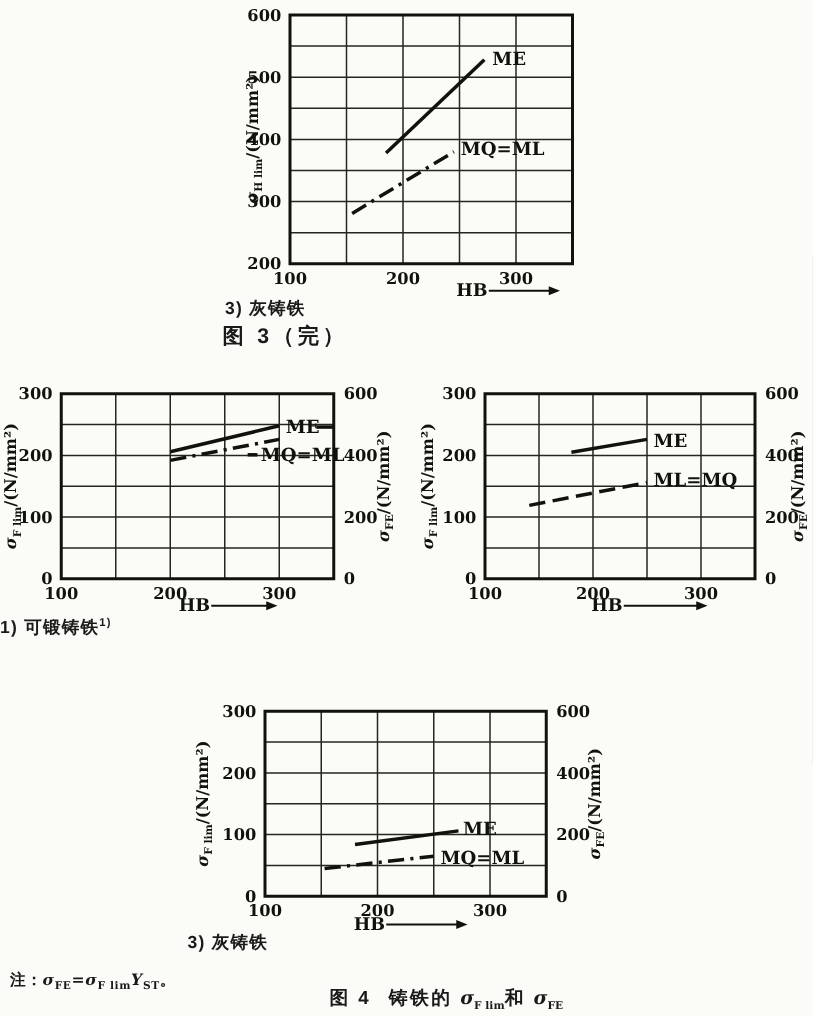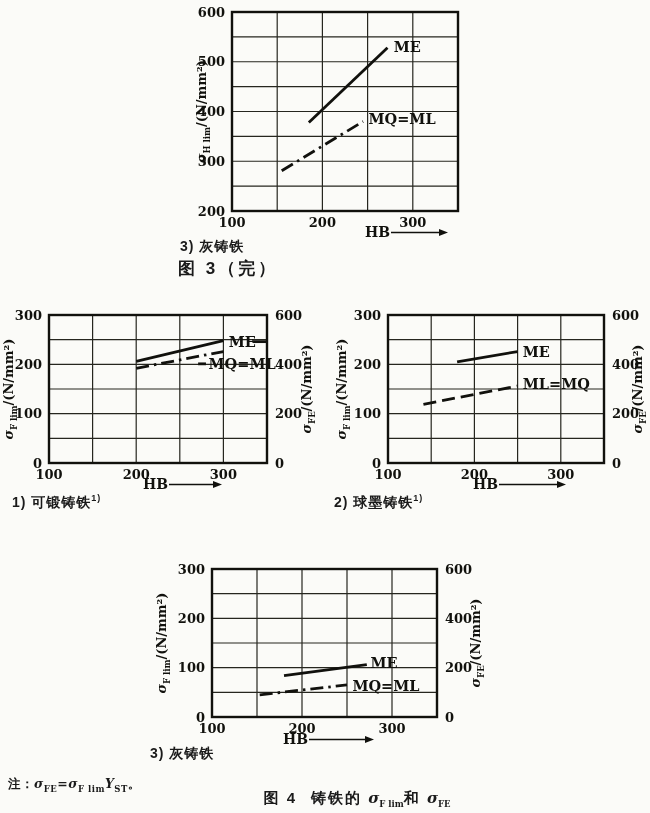--- a/index.html
+++ b/index.html
@@ -14,21 +14,21 @@
   .hb{font:700 14px "DejaVu Serif",serif;fill:#11110d;}
   .arrowline{stroke:#11110d;stroke-width:1.6;}
   .series{fill:none;stroke:#11110d;stroke-width:2.8;}
   .slabel{font:700 14.5px "DejaVu Serif",serif;fill:#11110d;}
   .atitle{font:700 13px "DejaVu Serif",serif;fill:#11110d;}
   .atitle .sym{font-style:italic;}
   .cap{position:absolute;text-align:left;font-weight:700;font-size:14px;letter-spacing:1px;}
   .cap sup{font-size:9px;}
   .cap-fig3-sub{left:180px;top:238px;width:240px;}
   .cap-fig3{left:178px;top:257px;width:250px;font-size:17px;letter-spacing:3px;}
-  .cap-c1{left:0;top:493px;width:332px;padding-left:12px;}
+  .cap-c1{left:0;top:493px;width:332px;}
   .cap-c2{left:334px;top:493px;width:316px;}
   .cap-c3{left:150px;top:745px;width:352px;}
   .note{position:absolute;left:8px;top:776px;font-size:12.5px;font-weight:700;letter-spacing:.5px;}
   .formula{font-family:"DejaVu Serif",serif;}
   .formula .sg{font-style:italic;}
   .formula sub{font-size:8.5px;font-weight:700;}
   .fig4cap{position:absolute;left:52px;top:789px;width:610px;text-align:center;
            font-size:15px;font-weight:700;letter-spacing:2px;}
   .fig4cap .formula{letter-spacing:0;}
   .sp{display:inline-block;width:14px;}
@@ -138,23 +138,20 @@
       <text x="308" y="89" class="atitle" text-anchor="middle" transform="rotate(-90 308 89)"><tspan class="sym">σ</tspan><tspan dy="3.5" font-size="8.5">FE</tspan><tspan dy="-3.5" font-size="13">/(N/mm²)</tspan></text>
       <text x="12" y="89" class="atitle" text-anchor="middle" transform="rotate(-90 12 89)"><tspan class="sym">σ</tspan><tspan dy="3.5" font-size="8.5">F lim</tspan><tspan dy="-3.5" font-size="13">/(N/mm²)</tspan></text>
       <text x="139" y="189" class="hb">HB</text>
       <line x1="165" y1="184.5" x2="225" y2="184.5" class="arrowline"></line>
       <polygon points="232,184.5 223,180.9 223,188.1" fill="#11110d"></polygon>
       <polyline points="123.12,61.86666666666667 183.6,51.506666666666675" class="series"></polyline>
       <text x="188.784" y="57.493333333333325" class="slabel">ME</text>
       <polyline points="89.424,104.29333333333332 183.6,86.03999999999999" class="series" stroke-dasharray="13 6"></polyline>
       <text x="188.784" y="89.06666666666666" class="slabel">ML=MQ</text>
     </svg>
-  <div class="cap cap-c2">
-    <span>2) 球墨铸铁</span><sup>1)</sup>
-  </div>
 
   <svg class="chart" width="352" height="208" viewBox="0 0 352 208" style="left: 150px; top: 556px;">
       <line x1="107" y1="13" x2="107" y2="161" class="grid"></line>
       <line x1="152" y1="13" x2="152" y2="161" class="grid"></line>
       <line x1="197" y1="13" x2="197" y2="161" class="grid"></line>
       <line x1="242" y1="13" x2="242" y2="161" class="grid"></line>
       <line x1="62" y1="136.33333333333334" x2="287" y2="136.33333333333334" class="grid"></line>
       <line x1="62" y1="111.66666666666667" x2="287" y2="111.66666666666667" class="grid"></line>
       <line x1="62" y1="87" x2="287" y2="87" class="grid"></line>
       <line x1="62" y1="62.333333333333336" x2="287" y2="62.333333333333336" class="grid"></line>

